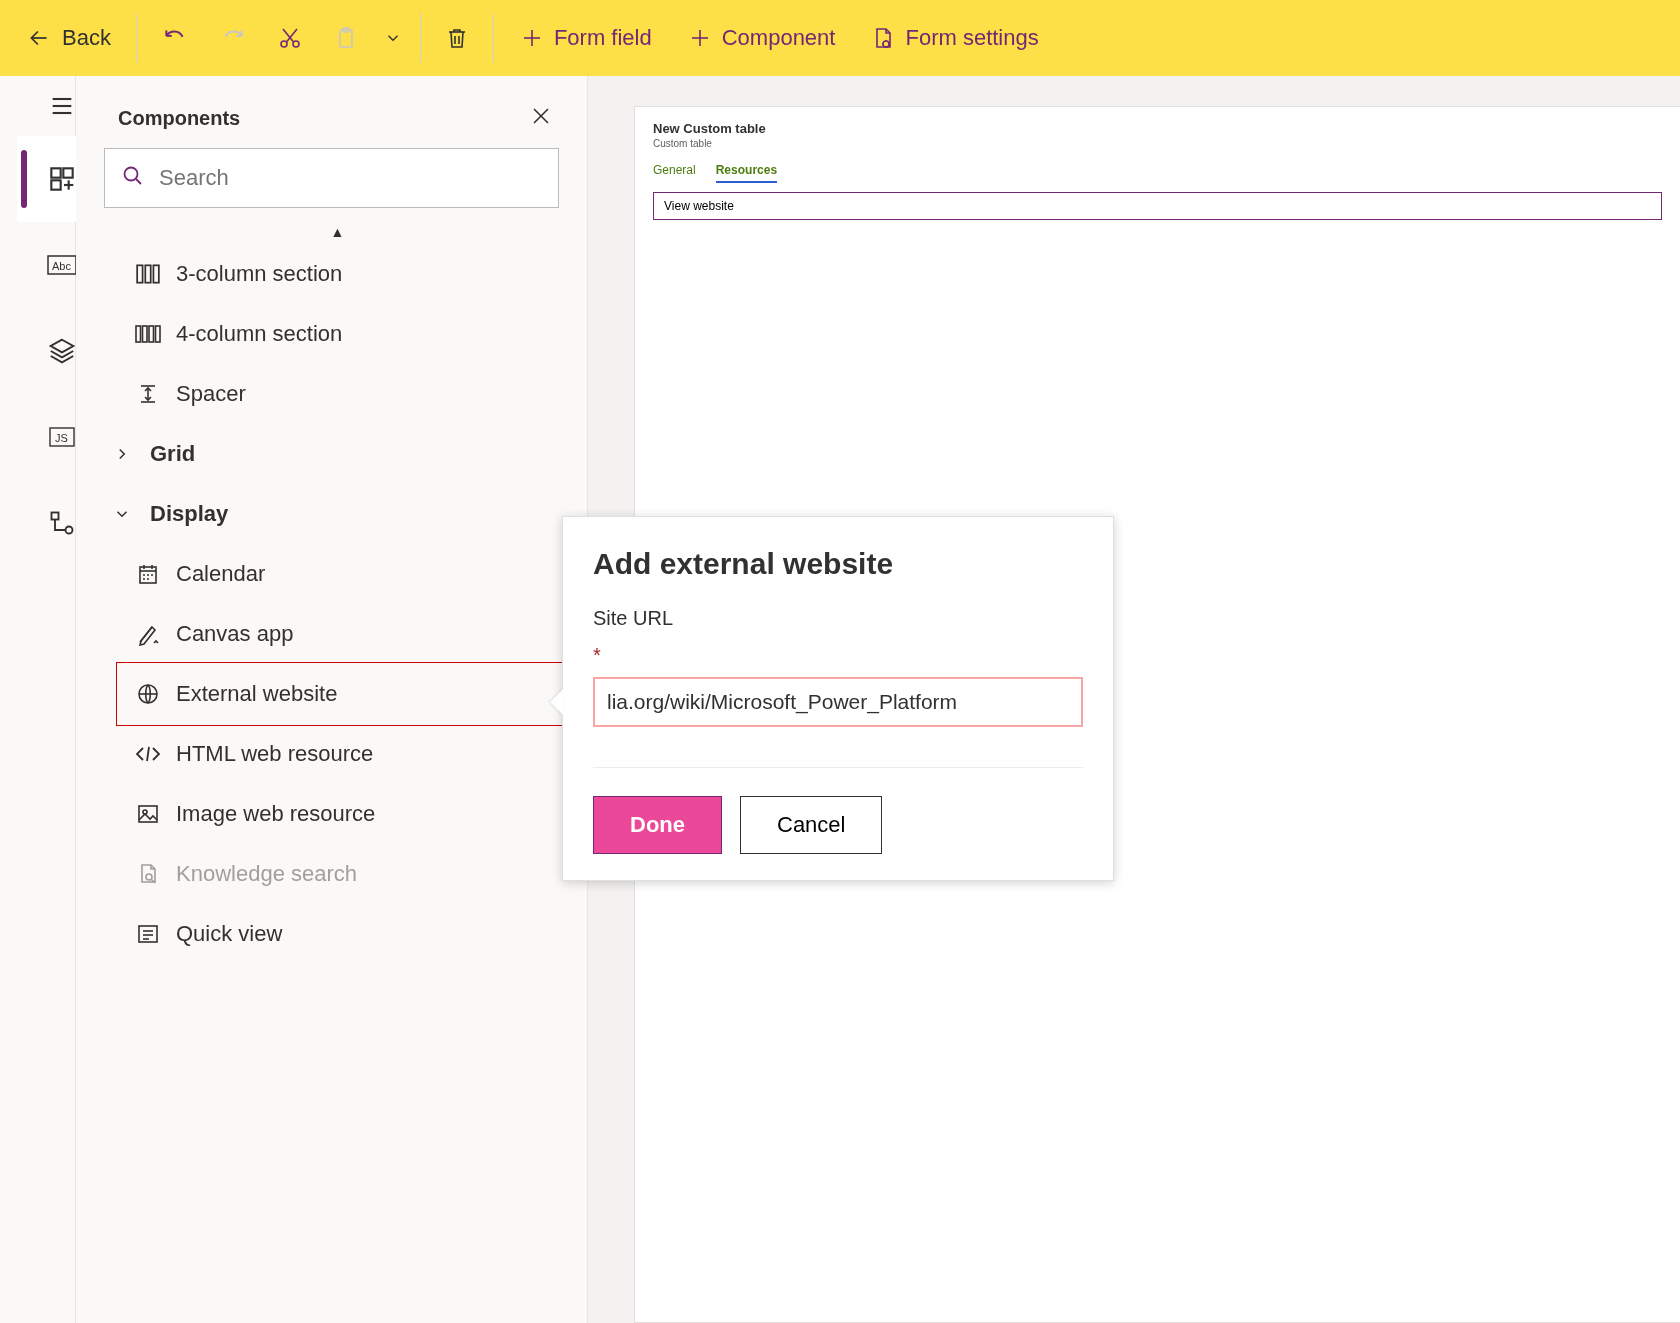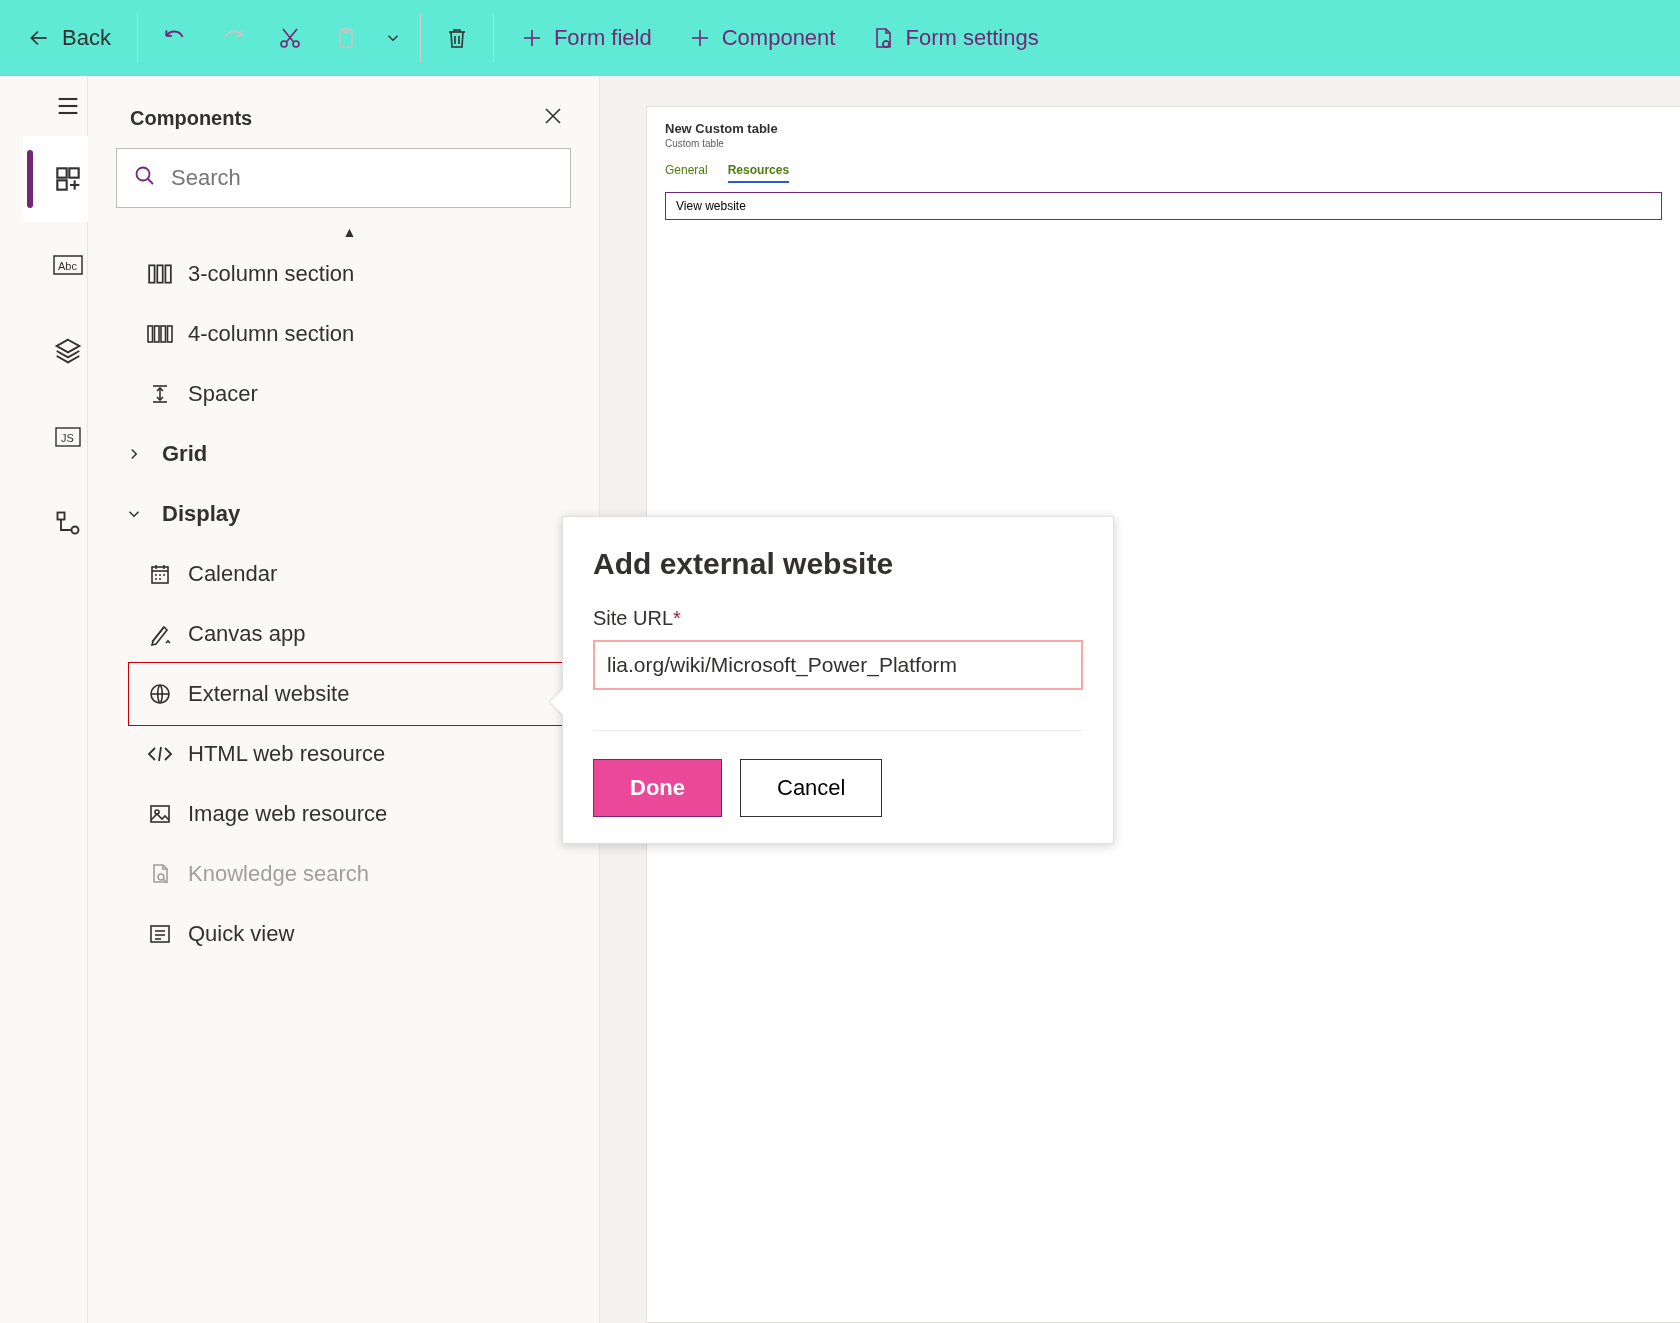--- a/index.html
+++ b/index.html
@@ -1,32 +1,32 @@
 <!DOCTYPE html>
 <html><head>
 <meta charset="utf-8">
 <style>
   * { box-sizing: border-box; margin: 0; padding: 0; }
   html, body { height: 100%; font-family: "Segoe UI", Arial, sans-serif; background:#faf9f8; color:#323130; }
   body { display:flex; flex-direction:column; overflow:hidden; }
 
   
-  .cmdbar { height:76px; background:#5eead4; border-bottom:0; display:flex; align-items:center; padding:0 10px; gap:4px; }
+  .cmdbar { height:76px; background:#fde047; border-bottom:0; display:flex; align-items:center; padding:0 10px; gap:4px; }
   .cmd-btn { display:flex; align-items:center; gap:10px; height:50px; padding:0 16px; font-size:22px; color:#323130; background:transparent; border:none; cursor:pointer; }
   .cmd-btn.icon-only { padding:0 14px; }
   .cmd-btn .ic { display:inline-flex; }
   .cmd-divider { width:1px; height:50px; background:#d2d0ce; margin:0 6px; }
   .purple { color:#742774; }
   .muted  { color:#a19f9d; }
 
   
   .main { flex:1; display:flex; min-height:0; background:#faf9f8; position:relative; }
 
   
-  .leftrail { width:88px; border-right:1px solid #e8e6e4; background:#faf9f8; display:flex; flex-direction:column; align-items:center;padding-left:48px; }
+  .leftrail { width:76px; border-right:1px solid #e8e6e4; background:#faf9f8; display:flex; flex-direction:column; align-items:center;padding-left:48px; }
   .rail-item { width:90px; height:86px; display:flex; align-items:center; justify-content:center; cursor:pointer; color:#323130; }
   .rail-burger { height:60px; }
   .rail-item.active { background:#fff; position:relative; }
   .rail-item.active::before { content:""; position:absolute; left:4px; top:14px; bottom:14px; width:6px; background:#742774; border-radius:3px; }
 
   
   .panel { width:512px; background:#faf9f8; border-right:1px solid #e8e6e4; display:flex; flex-direction:column; position:relative; }
   .panel-head { display:flex; align-items:center; justify-content:space-between; padding:22px 28px 10px 28px; }
   .panel-title { font-size:20px; font-weight:700;margin-left:14px; }
   .close-x { cursor:pointer; padding:6px; }
@@ -53,21 +53,21 @@
   .canvas .ctitle { font-weight:700; font-size:13px; }
   .canvas .csub { font-size:10px; color:#605e5c; margin-top:2px; }
   .ctabs { display:flex; gap:20px; margin-top:14px; font-size:12px; border-bottom:1px solid transparent; }
   .ctab { padding-bottom:4px; cursor:pointer; font-weight:400; color:#4d7c0f;}
   .ctab.active { font-weight:600; border-bottom:2px solid #2b5bcf; }
   .csection { margin-top:8px; border:1px solid #742774; padding:6px 10px; font-size:12px; color:#000000; }
 
   
   .dialog { position:absolute; left:562px; top:440px; width:552px; background:#fff; box-shadow:0 2px 10px rgba(0,0,0,0.18); border:1px solid #e1dfdd; padding:30px 30px 26px 30px; }
   .dialog h2 { font-size:30px; font-weight:600; margin-bottom:26px; }
-  .dlabel { font-size:20px; margin-bottom:10px; display:flex; gap:0; }
+  .dlabel { font-size:20px; margin-bottom:10px; display:flex; gap:14px;flex-direction:column; }
   .dlabel .req { color:#a4262c; }
   .dinput { width:100%; height:50px; border:2px solid #fca5a5; background:#fff; padding:0 12px; font-size:21px; color:#323130; outline:none; }
   .dialog-footer { margin-top:40px; border-top:1px solid #edebe9; padding-top:28px; display:flex; gap:18px; }
   .btn { height:58px; padding:0 36px; font-size:22px; border:1px solid #323130; background:#fff; cursor:pointer; }
   .btn.primary { background:#ec4899; border-color:#742774; color:#fff; font-weight:600; }
   .triangle-pointer { position:absolute; left:-13px; top:172px; width:0; height:0; border-top:13px solid transparent; border-bottom:13px solid transparent; border-right:13px solid #fff; filter:drop-shadow(-1px 0 1px rgba(0,0,0,0.12)); }
 </style>
 </head>
 <body>
 

